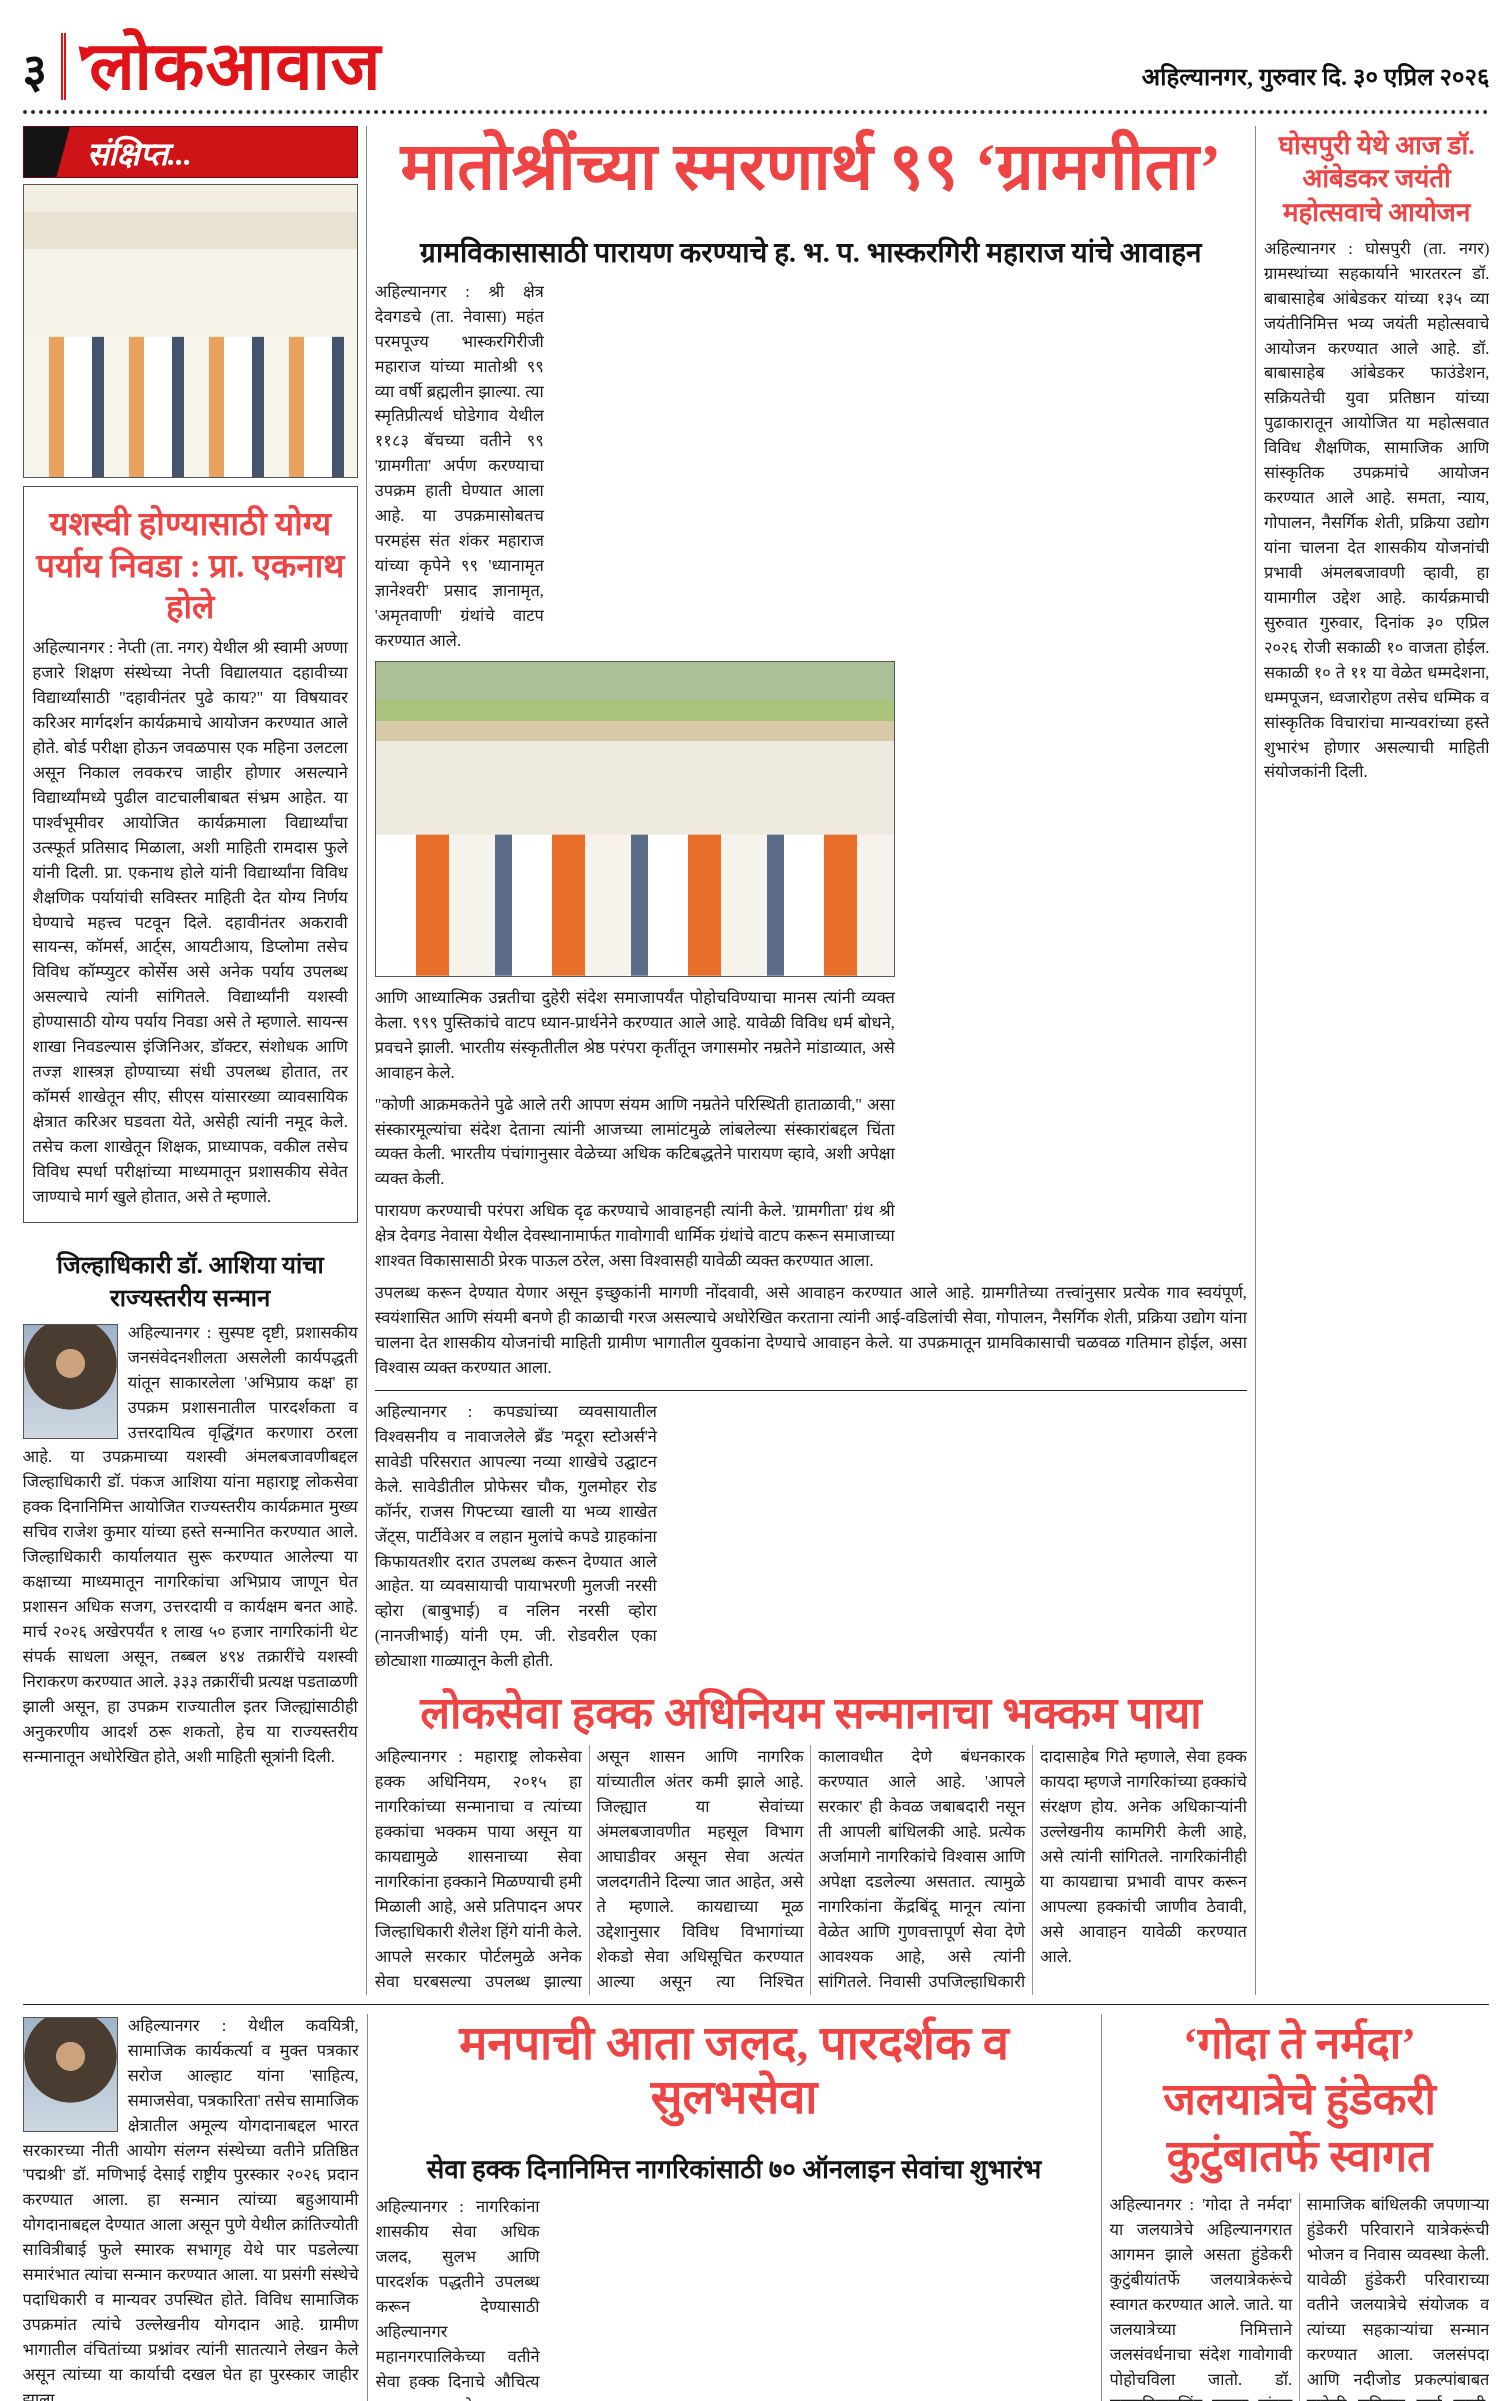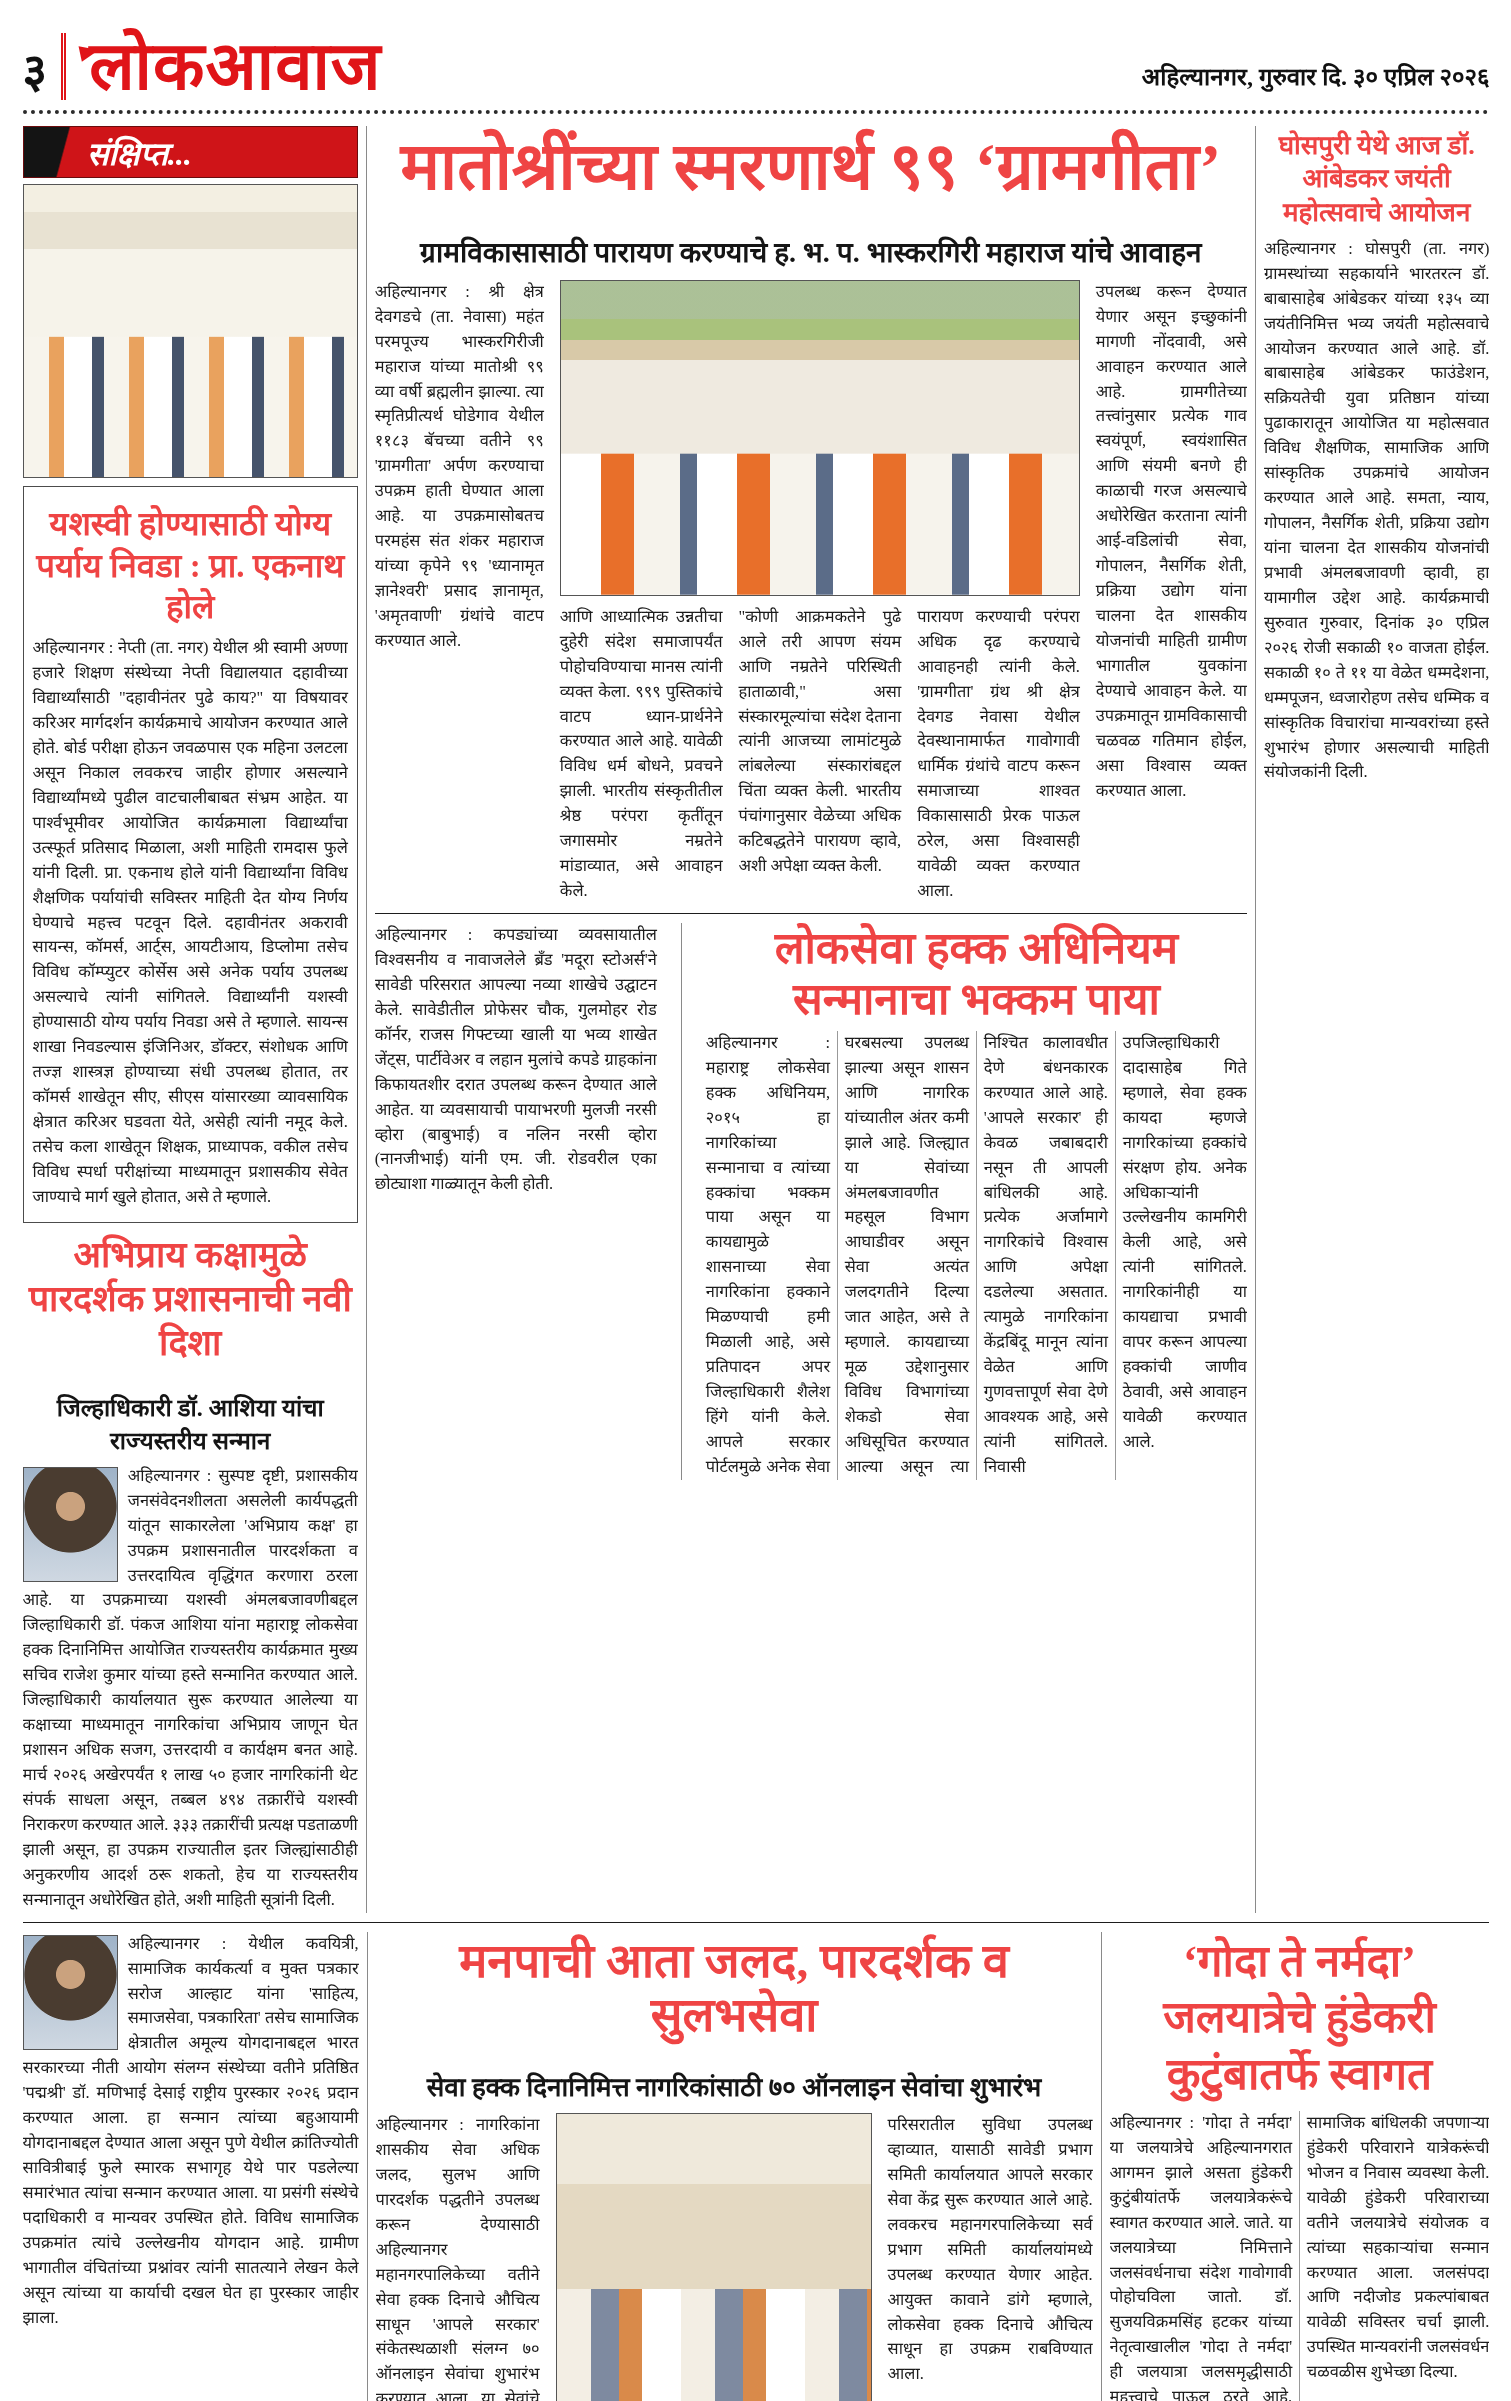--- a/index.html
+++ b/index.html
@@ -69,21 +69,21 @@
   
   .h-main{font-size:66px;line-height:1.12;margin:3.4px 0 5.6px 0;}
   .sh-main{font-size:28px;margin-bottom:10.2px;}
   .h-box{font-size:33px;line-height:1.25;margin:5.6px 0 8px 0;}
   .h-sec{font-size:36px;line-height:1.22;margin:4.5px 0 5.6px 0;}
   .sh-sec{font-size:24px;margin-bottom:8px;}
   .h-med{font-size:32px;line-height:1.25;margin:3.4px 0 6.8px 0;}
   .h-band{font-size:47px;line-height:1.15;margin:2.3px 0 4.5px 0;}
   .sh-band{font-size:26px;margin-bottom:9px;}
   .h-small{font-size:26px;line-height:1.3;margin:2.3px 0 6.8px 0;}
-  .flexrow{display:flex;gap:16px;}
+  .flexrow{display:flex;gap:7px;flex-direction:column;}
   .twocol{column-count:2;column-gap:14.7px;column-rule:0.6px solid #999;}
   .fourcol{column-count:4;column-gap:14.7px;column-rule:0.6px solid #999;}
   .float-portrait{float:left;width:95px;height:115px;margin:3.4px 10.2px 4.5px 0;}
 </style>
 </head>
 <body>
 
 <div class="page">
 
   <header class="masthead-row">
@@ -98,21 +98,20 @@
     <div class="col" style="width:336px;">
       <div class="briefs-banner">
         <span>संक्षिप्त...</span>
       </div>
       <div class="photo ph-school" style="width:100%;height:294px;margin:5.6px 0 8px 0;"></div>
       <article class="boxed">
         <h2 class="h-center h-box">यशस्वी होण्यासाठी योग्य पर्याय निवडा : प्रा. एकनाथ होले</h2>
         <p class="body-text" style="margin:0;">अहिल्यानगर :  नेप्ती (ता. नगर) येथील श्री स्वामी अण्णा हजारे शिक्षण संस्थेच्या नेप्ती विद्यालयात दहावीच्या विद्यार्थ्यांसाठी "दहावीनंतर पुढे काय?" या विषयावर करिअर मार्गदर्शन कार्यक्रमाचे आयोजन करण्यात आले होते. बोर्ड परीक्षा होऊन जवळपास एक महिना उलटला असून निकाल लवकरच जाहीर होणार असल्याने विद्यार्थ्यांमध्ये पुढील वाटचालीबाबत संभ्रम आहेत. या पार्श्वभूमीवर आयोजित कार्यक्रमाला विद्यार्थ्यांचा उत्स्फूर्त प्रतिसाद मिळाला, अशी माहिती रामदास फुले यांनी दिली. प्रा. एकनाथ होले यांनी विद्यार्थ्यांना विविध शैक्षणिक पर्यायांची सविस्तर माहिती देत योग्य निर्णय घेण्याचे महत्त्व पटवून दिले. दहावीनंतर अकरावी सायन्स, कॉमर्स, आर्ट्स, आयटीआय, डिप्लोमा तसेच विविध कॉम्प्युटर कोर्सेस असे अनेक पर्याय उपलब्ध असल्याचे त्यांनी सांगितले. विद्यार्थ्यांनी यशस्वी होण्यासाठी योग्य पर्याय निवडा असे ते म्हणाले. सायन्स शाखा निवडल्यास इंजिनिअर, डॉक्टर, संशोधक आणि तज्ज्ञ शास्त्रज्ञ होण्याच्या संधी उपलब्ध होतात, तर कॉमर्स शाखेतून सीए, सीएस यांसारख्या व्यावसायिक क्षेत्रात करिअर घडवता येते, असेही त्यांनी नमूद केले. तसेच कला शाखेतून शिक्षक, प्राध्यापक, वकील तसेच विविध स्पर्धा परीक्षांच्या माध्यमातून प्रशासकीय सेवेत जाण्याचे मार्ग खुले होतात, असे ते म्हणाले.</p>
       </article>
       <article style="margin-top:11.3px;">
-        <h2 class="h-center h-sec">अभिप्राय कक्षामुळे पारदर्शक प्रशासनाची नवी दिशा</h2>
         <h3 class="subhead sh-sec">जिल्हाधिकारी डॉ. आशिया यांचा राज्यस्तरीय सन्मान</h3>
         <div class="body-text">
           <span class="photo ph-portrait float-portrait"></span>
           <span>अहिल्यानगर : सुस्पष्ट दृष्टी, प्रशासकीय जनसंवेदनशीलता असलेली कार्यपद्धती यांतून साकारलेला 'अभिप्राय कक्ष' हा उपक्रम प्रशासनातील पारदर्शकता व उत्तरदायित्व वृद्धिंगत करणारा ठरला आहे. या उपक्रमाच्या यशस्वी अंमलबजावणीबद्दल जिल्हाधिकारी डॉ. पंकज आशिया यांना महाराष्ट्र लोकसेवा हक्क दिनानिमित्त आयोजित राज्यस्तरीय कार्यक्रमात मुख्य सचिव राजेश कुमार यांच्या हस्ते सन्मानित करण्यात आले. जिल्हाधिकारी कार्यालयात सुरू करण्यात आलेल्या या कक्षाच्या माध्यमातून नागरिकांचा अभिप्राय जाणून घेत प्रशासन अधिक सजग, उत्तरदायी व कार्यक्षम बनत आहे. मार्च २०२६ अखेरपर्यंत १ लाख ५० हजार नागरिकांनी थेट संपर्क साधला असून, तब्बल ४९४ तक्रारींचे यशस्वी निराकरण करण्यात आले. ३३३ तक्रारींची प्रत्यक्ष पडताळणी झाली असून, हा उपक्रम राज्यातील इतर जिल्ह्यांसाठीही अनुकरणीय आदर्श ठरू शकतो, हेच या राज्यस्तरीय सन्मानातून अधोरेखित होते, अशी माहिती सूत्रांनी दिली.</span>
         </div>
       </article>
     </div>
 
     <div class="vdiv"></div>
 

